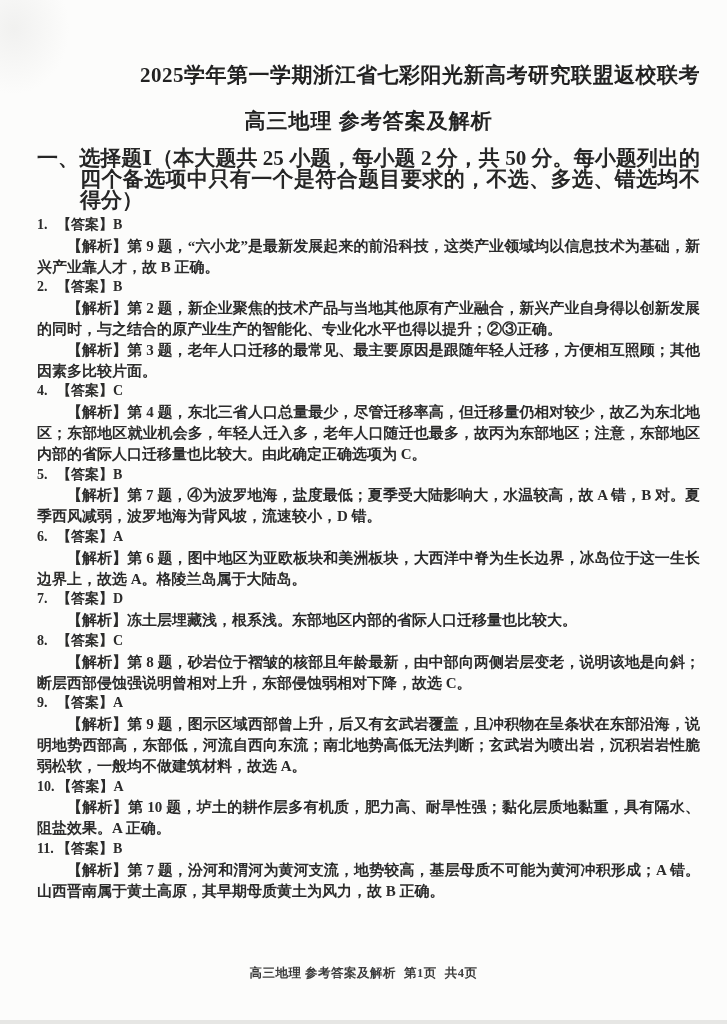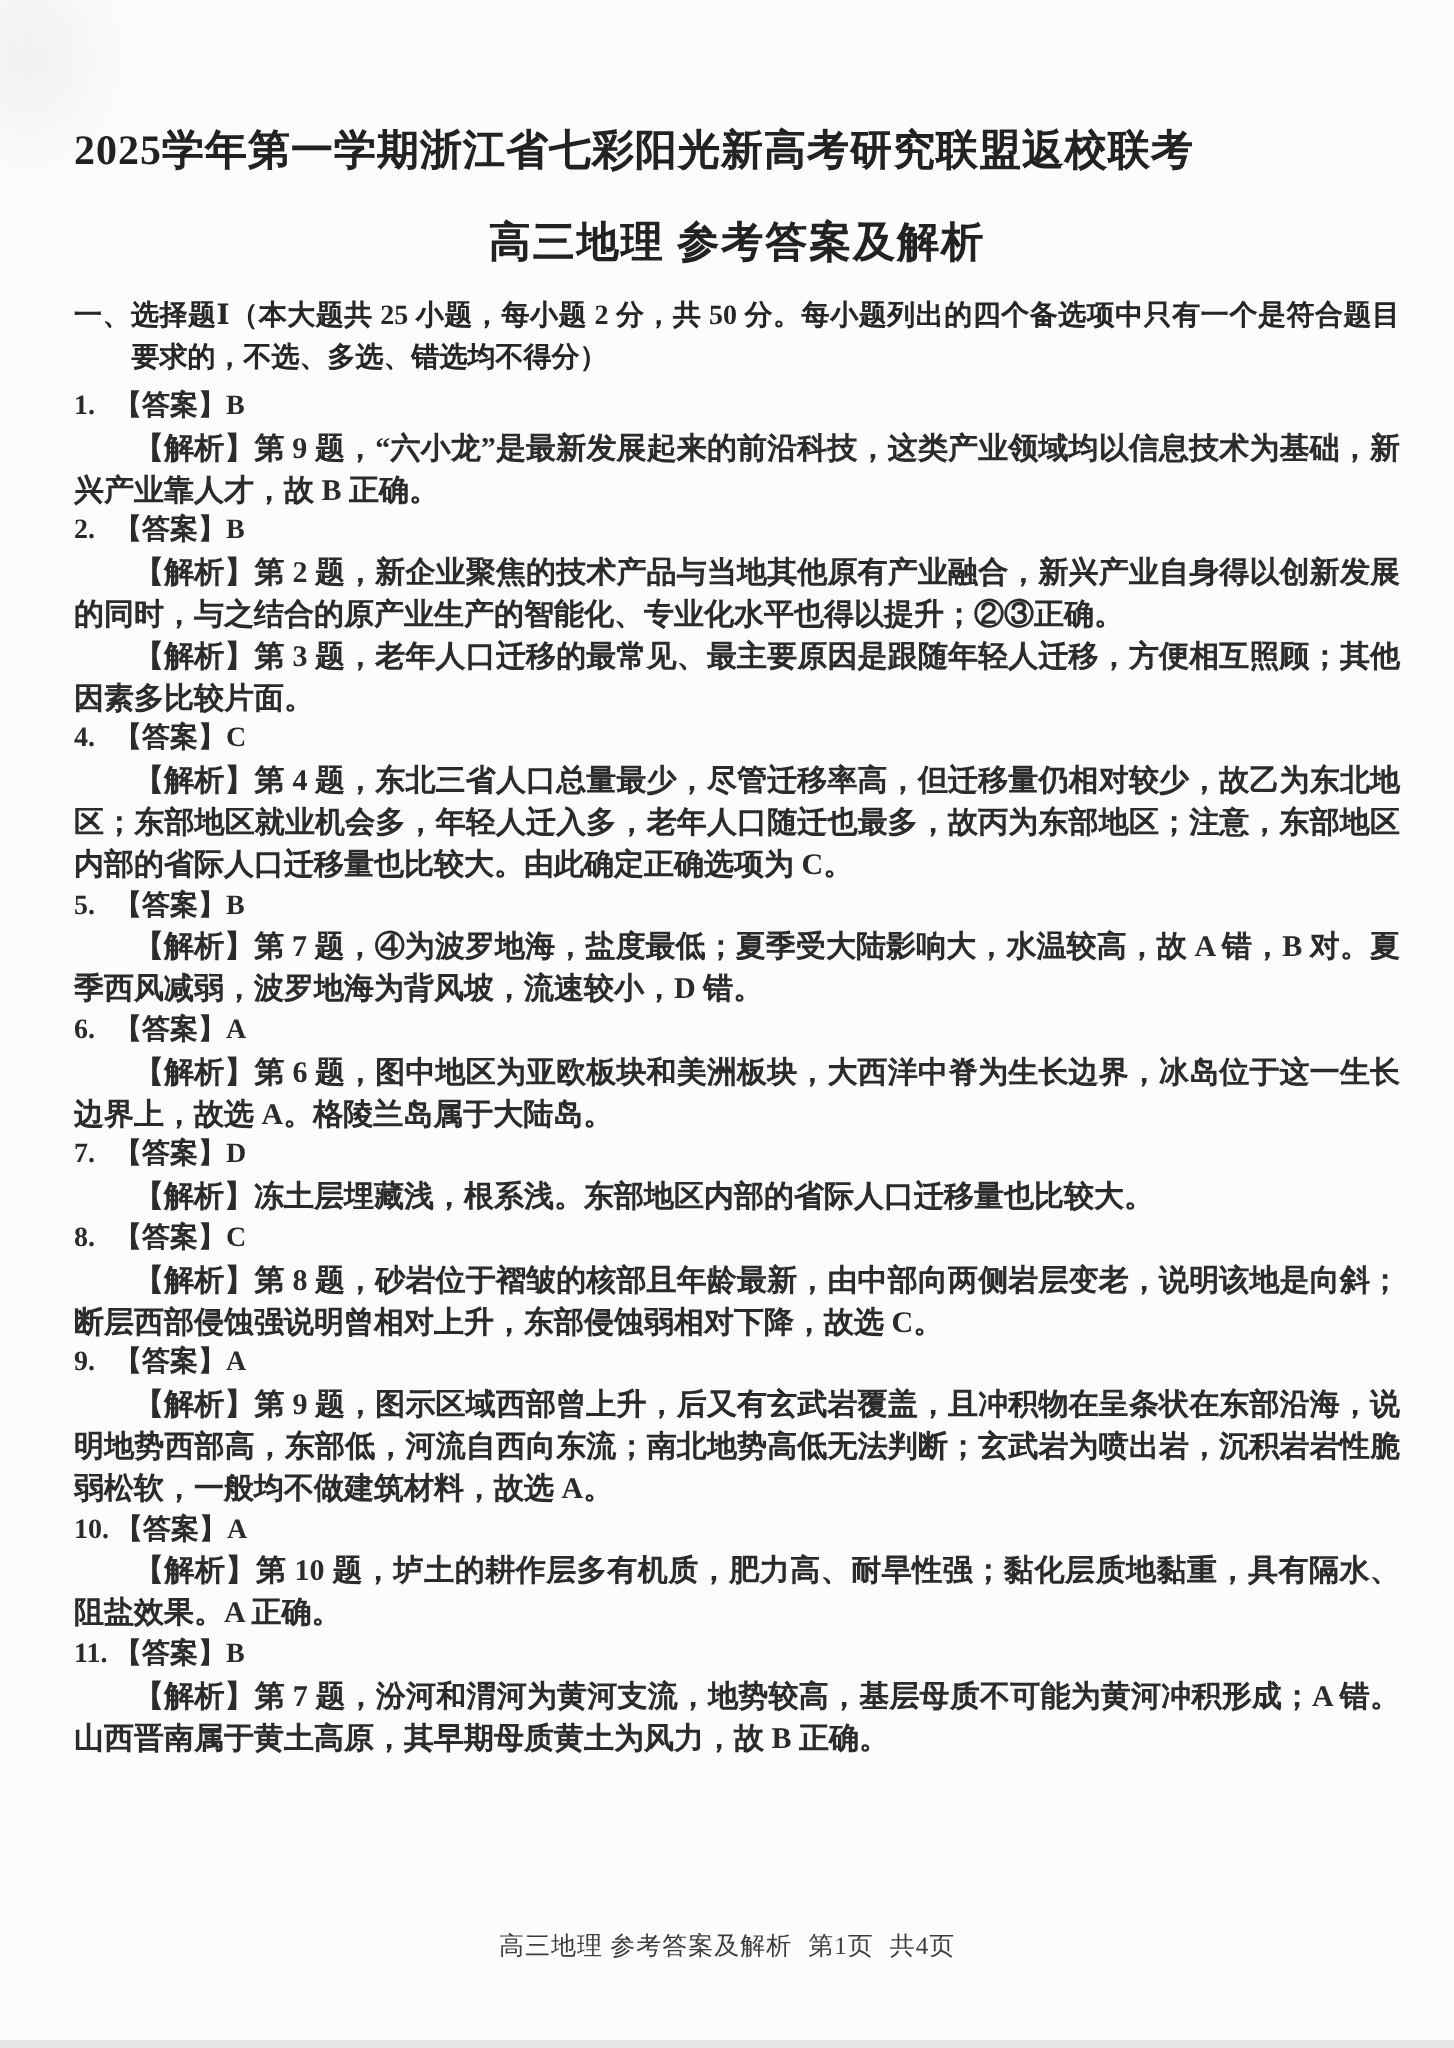--- a/index.html
+++ b/index.html
@@ -14,34 +14,34 @@
     background:#fcfcfb;
     color:#2b2b2b;
     overflow:hidden;
   }
   .doc{
     position:absolute;
     left:37px;right:27px;top:62px;
   }
   .title1{
     font-size:21px;line-height:27px;
-    font-weight:700;text-align:left;
+    font-weight:700;text-align:right;
     color:#222;
     letter-spacing:.5px;
   }
   .title2{
     font-size:21px;line-height:27px;
     font-weight:700;text-align:center;
     color:#222;
     margin-top:19px;
     letter-spacing:1px;
   }
   .section-heading{
     margin-top:13px;
-    font-size:14px;line-height:21px;
+    font-size:21px;line-height:21px;
     font-weight:700;
     text-align:justify;
     padding-left:2.05em;text-indent:-2.05em;
     color:#262626;
   }
   .items{margin-top:4px;}
   .item p{margin:0;}
   .ans-line{
     font-size:14px;line-height:20.8px;
     font-weight:600;
@@ -53,21 +53,21 @@
     font-weight:600;
     text-align:justify;
     text-indent:2em;
   }
   .footer{
     position:absolute;
     left:0;right:0;top:965px;
     text-align:center;
     font-size:12.5px;
     color:#3c3c3c;
-    font-weight:400;
+    font-weight:700;
     letter-spacing:.5px;
   }
   .footer span{margin:0 4px;}
   .bottom-edge{
     position:absolute;left:0;right:0;bottom:0;
     height:4px;background:#e6e6e4;
   }
   .scan-smudge{
     position:absolute;left:0;top:0;
     width:70px;height:95px;

